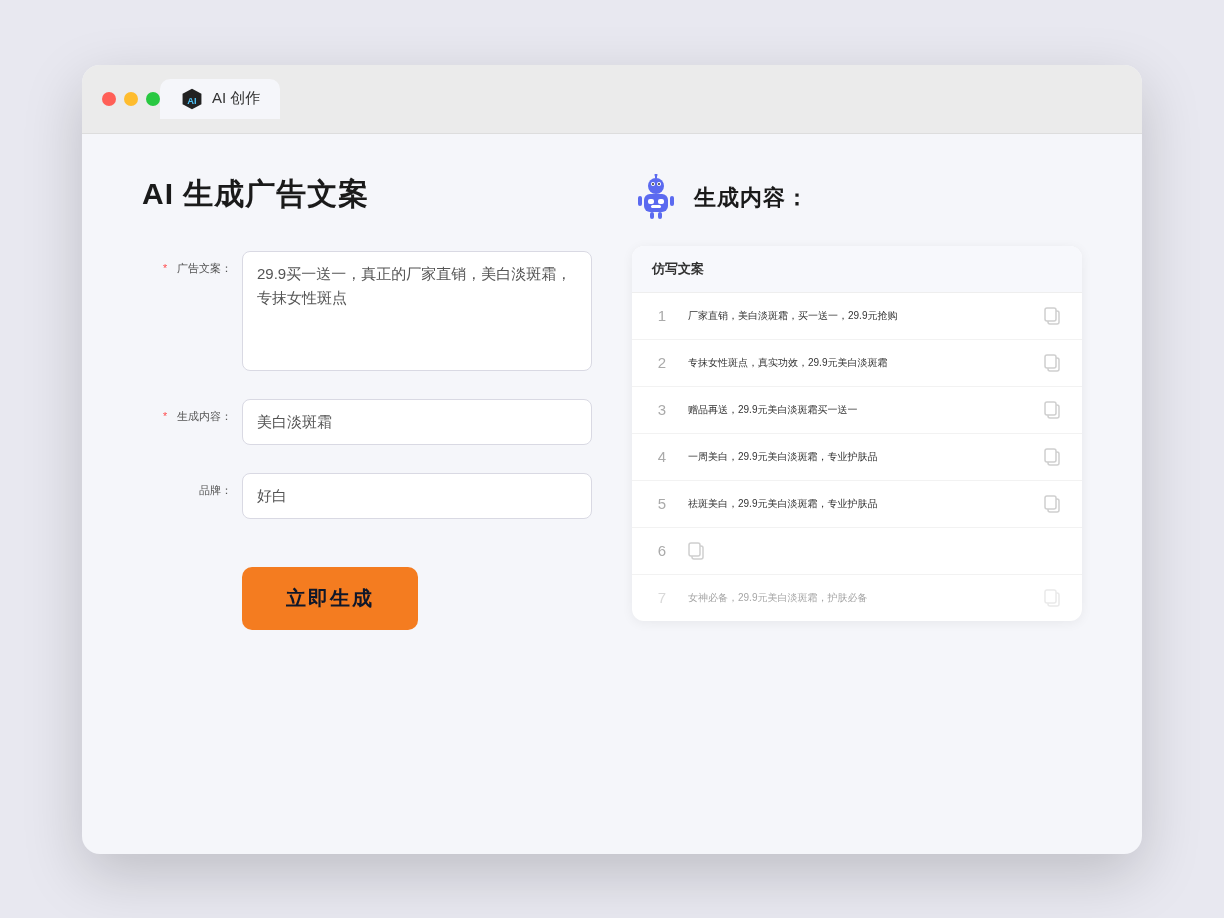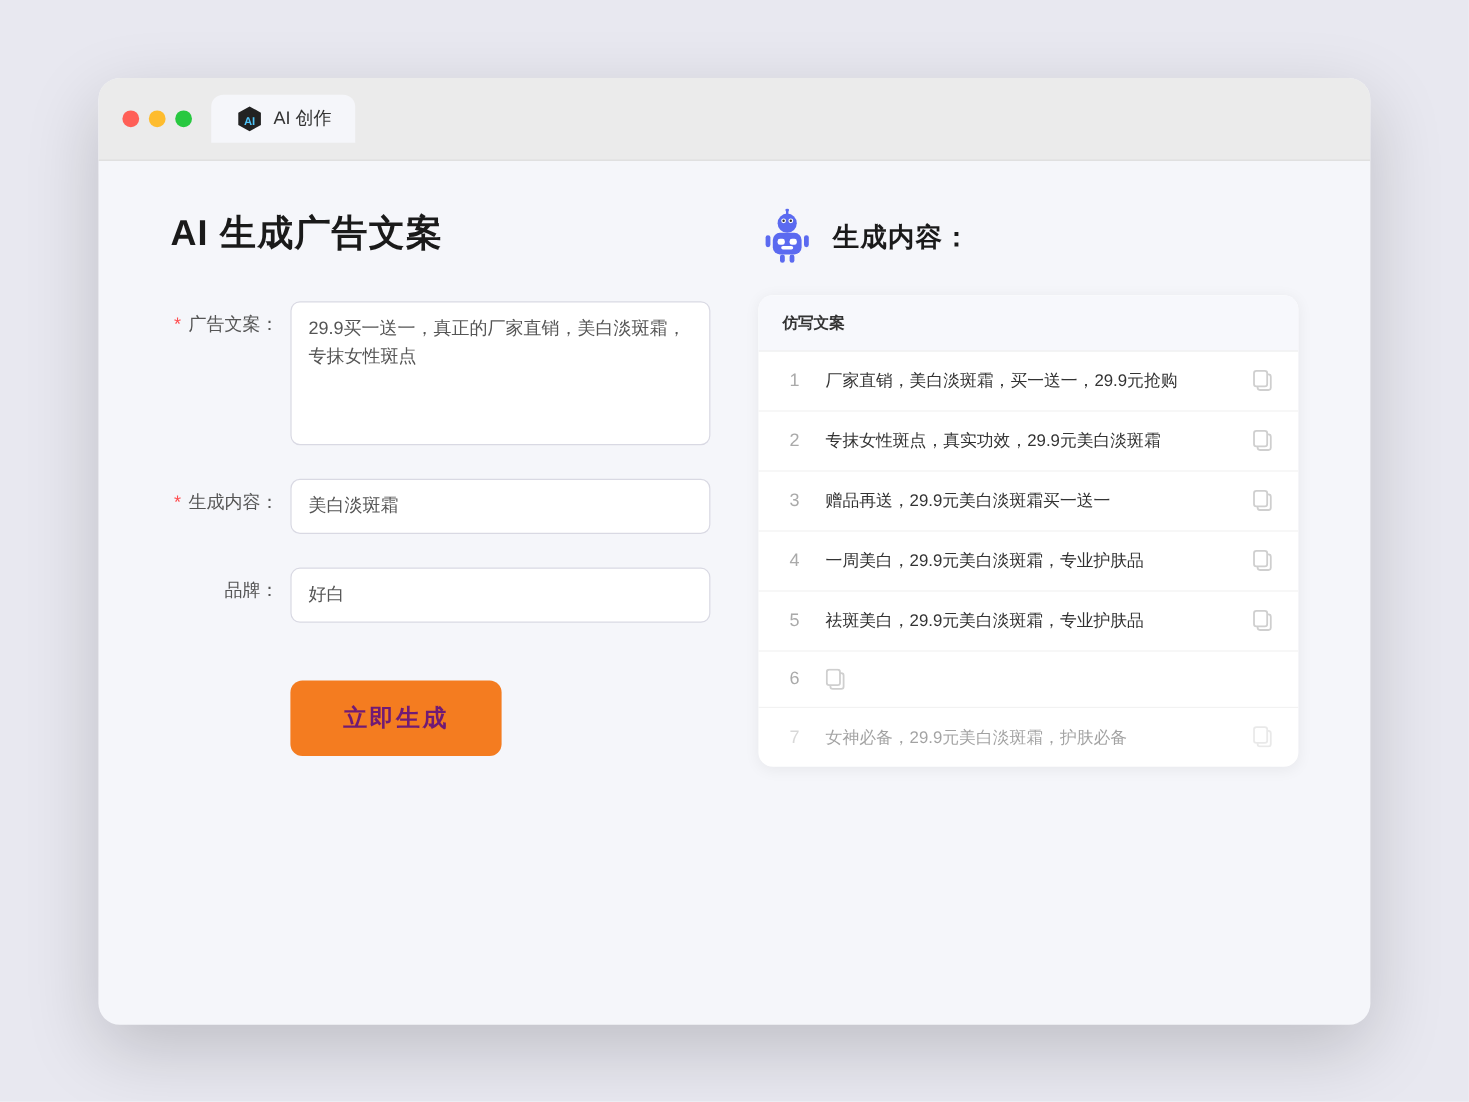--- a/index.html
+++ b/index.html
@@ -18,21 +18,21 @@
       border-radius: 18px;
       box-shadow: 0 20px 60px rgba(0,0,0,0.18);
       overflow: hidden;
     }
 
     .browser-titlebar {
       background: #ebebeb;
       padding: 14px 20px;
       display: flex;
       align-items: center;
-      gap: 16px;
+      gap: 0;
       border-bottom: 1px solid #ddd;
     }
 
     .traffic-lights {
       display: flex;
       gap: 8px;
       align-items: center;
     }
 
     .traffic-light {
@@ -82,26 +82,27 @@
     }
 
     .form-group {
       display: flex;
       align-items: flex-start;
       margin-bottom: 28px;
       gap: 10px;
     }
 
     .form-label {
-      font-size: 15px;
+      font-size: 11px;
       color: #555;
       min-width: 90px;
       text-align: right;
       padding-top: 10px;
       flex-shrink: 0;
+      font-family: Liberation Mono, monospace;
     }
 
     .required-star {
       color: #ff4d4f;
       margin-right: 2px;
     }
 
     .form-input {
       flex: 1;
       border: 1.5px solid #d9d9e3;
@@ -117,21 +118,21 @@
     }
 
     textarea.form-input {
       height: 120px;
     }
 
     .generate-btn {
       margin-top: 20px;
       margin-left: 100px;
       background: #f47c20;
-      color: #701a75;
+      color: #0f172a;
       border: none;
       border-radius: 10px;
       padding: 18px 44px;
       font-size: 20px;
       font-weight: 600;
       cursor: pointer;
       font-family: inherit;
       letter-spacing: 2px;
     }
 
@@ -191,21 +192,21 @@
 
     .row-number {
       font-size: 15px;
       color: #aaa;
       min-width: 20px;
       text-align: center;
     }
 
     .row-text {
       flex: 1;
-      font-size: 14px;
+      font-size: 10px;
       color: #333;
       line-height: 1.5;
     }
 
     .copy-icon {
       width: 18px;
       height: 18px;
       opacity: 0.4;
       cursor: pointer;
       flex-shrink: 0;

